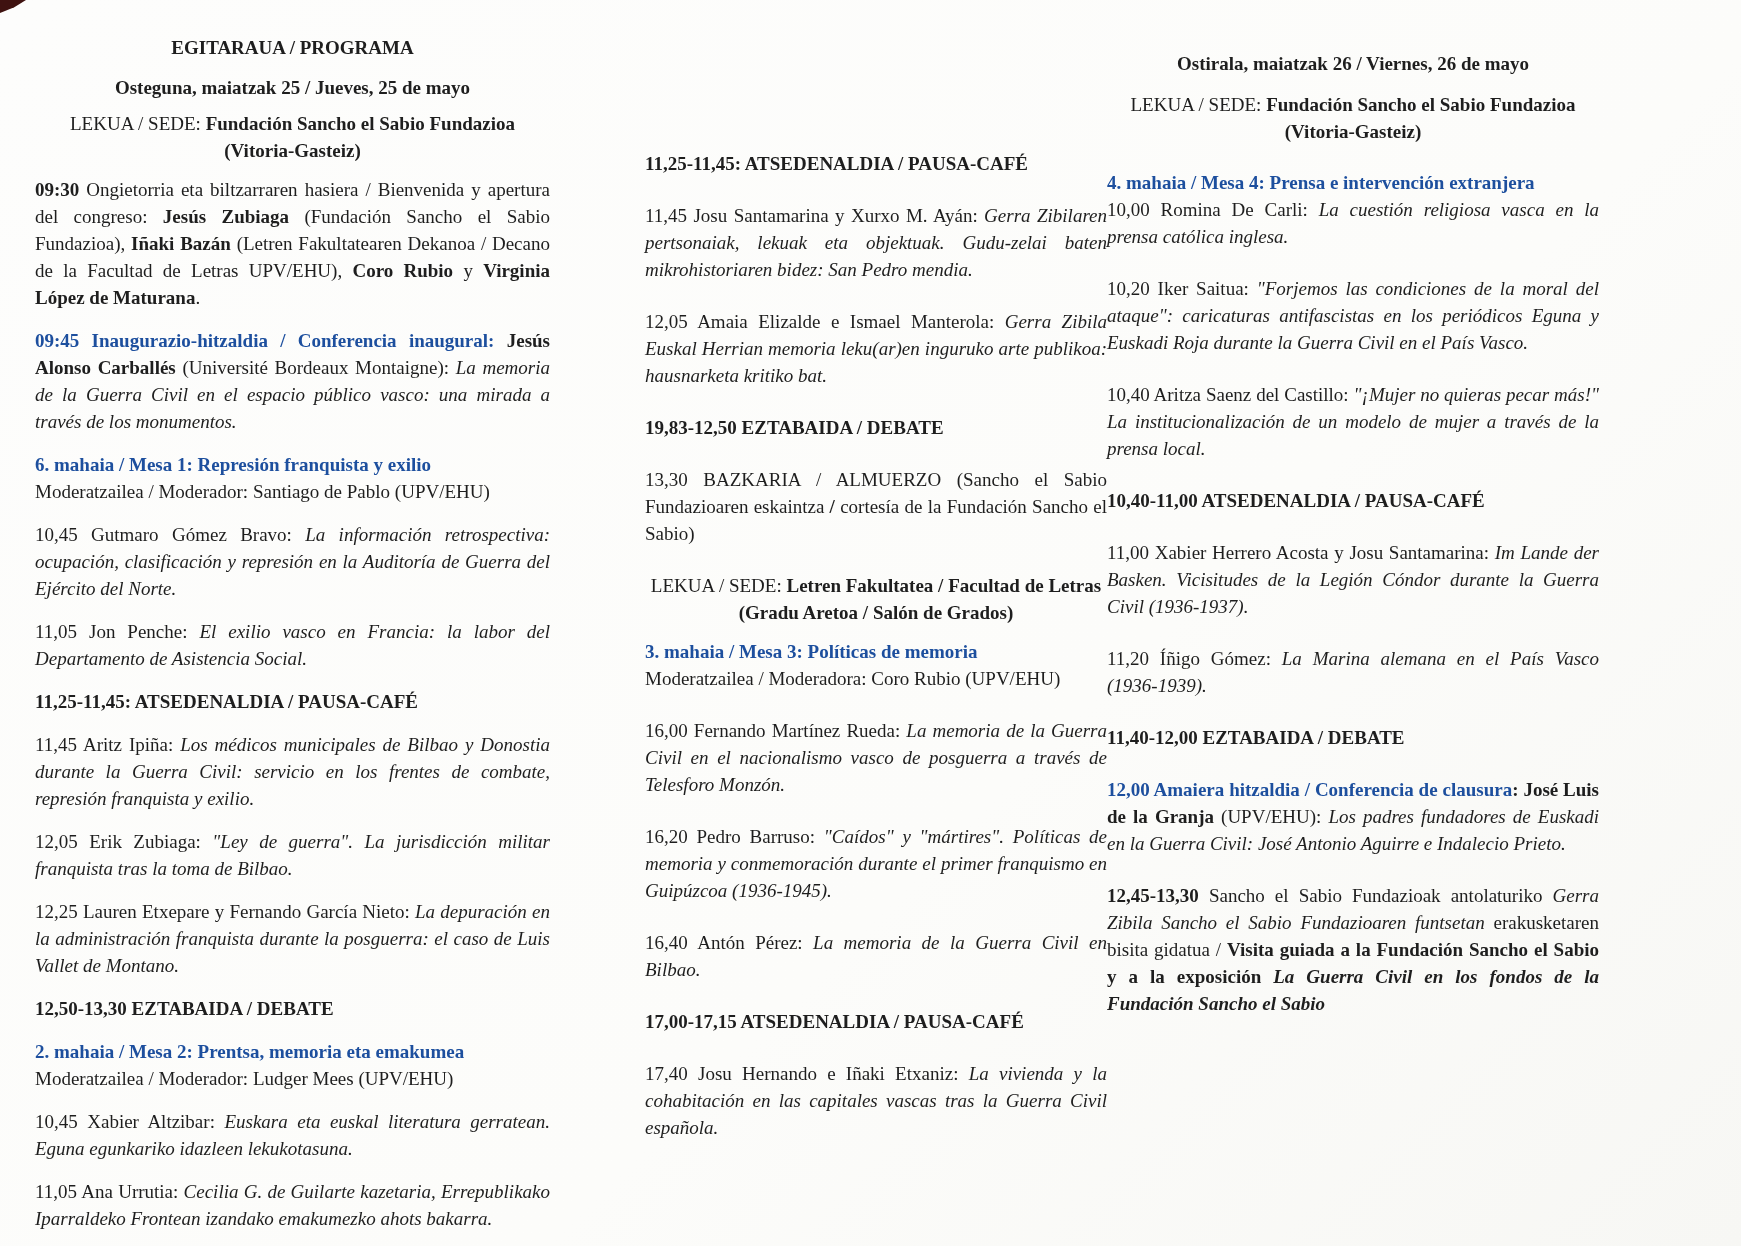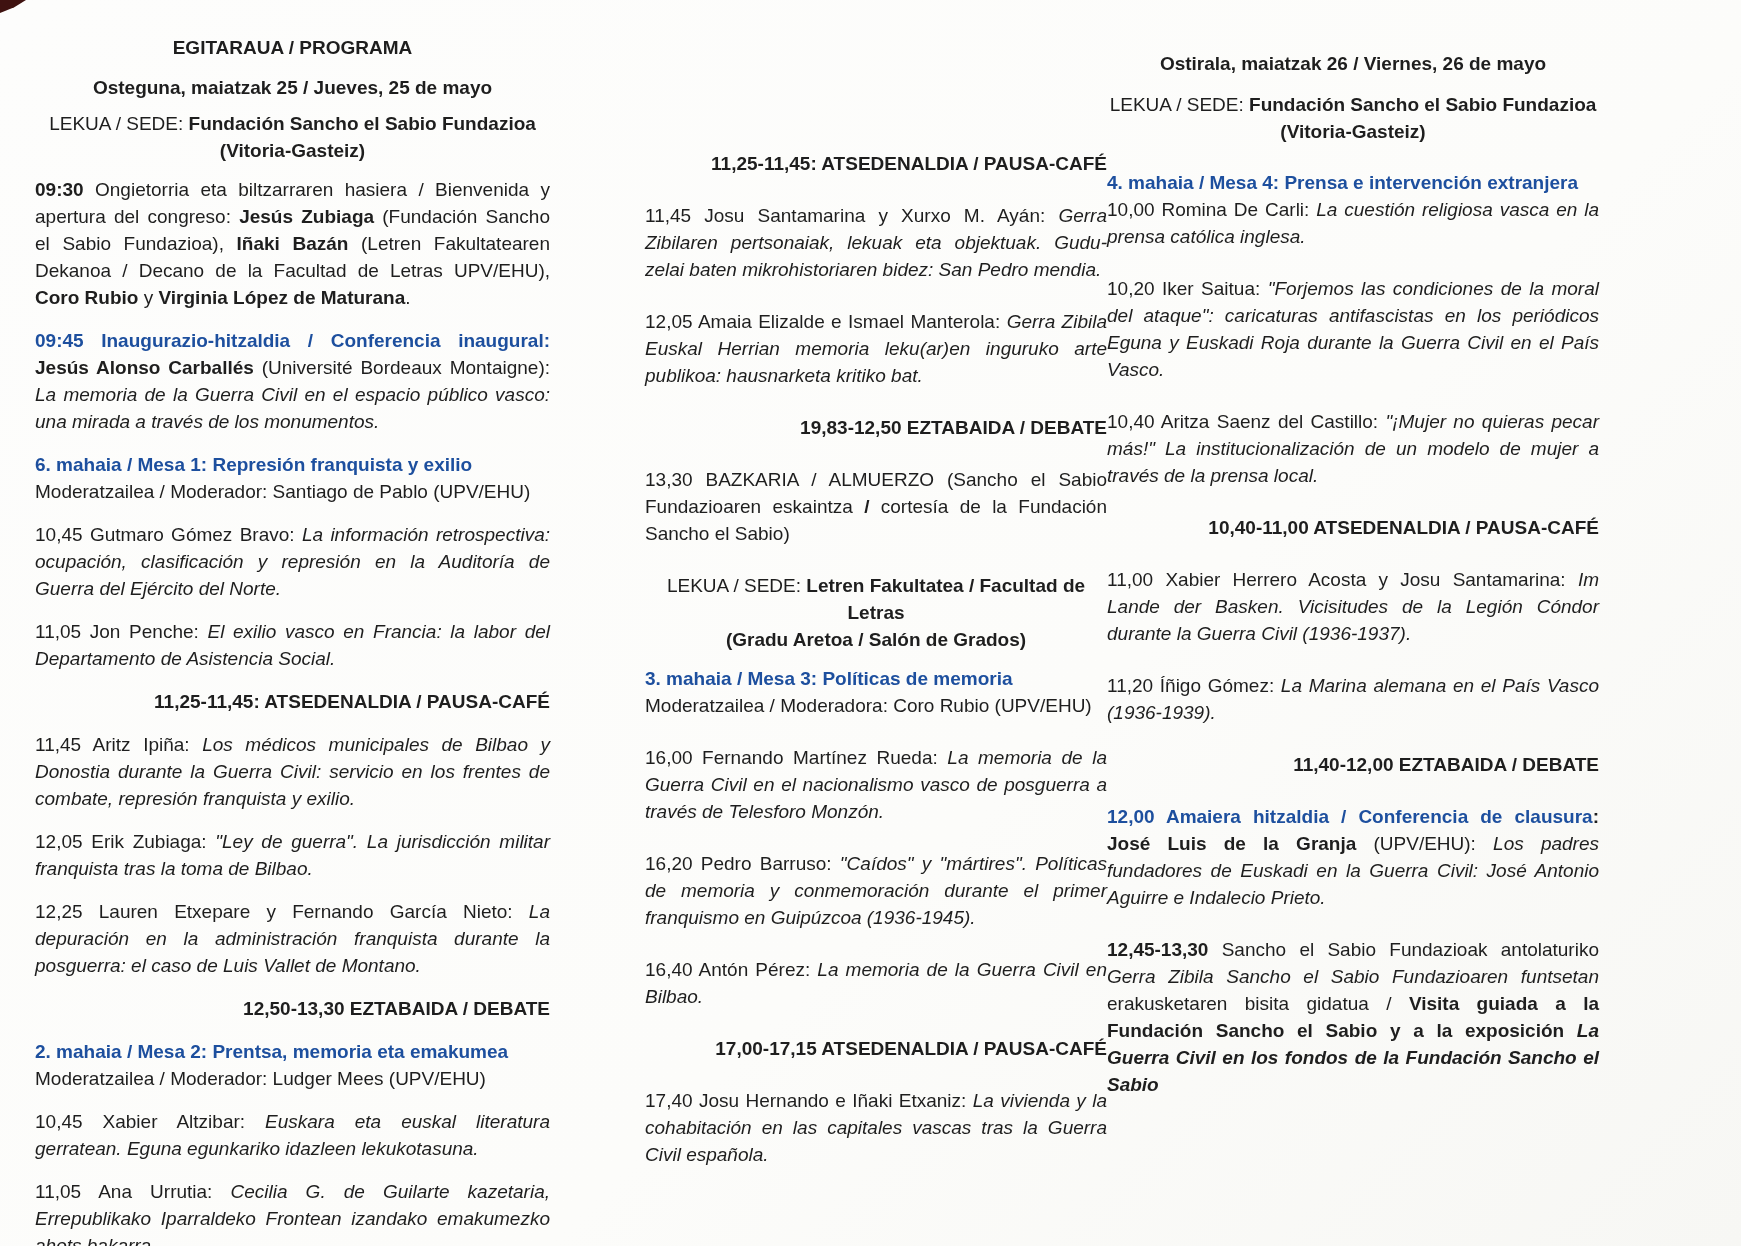--- a/index.html
+++ b/index.html
@@ -9,35 +9,35 @@
     font-family:"Liberation Sans","DejaVu Sans",sans-serif;
     color:#1e1e1e;
     -webkit-font-smoothing:antialiased;
   }
   .corner-mark{
     position:absolute;left:0;top:0;width:26px;height:13px;
     clip-path:polygon(0 0,100% 0,55% 55%,0 100%);
   }
   .sheet{
     position:relative;display:flex;align-items:flex-start;
-    padding:0 0 10px 35px;box-sizing:border-box;width:1741px;height:1246px;
+    padding:0 0 10px 35px;box-sizing:border-box;width:1741px;height:1246px;font-family:Liberation Serif, serif;
   }
   .col{box-sizing:border-box;}
   .col p{margin:0 0 16px 0;font-size:19px;line-height:27px;}
   .col-0{width:515px;padding-top:34px;}
   .col-1{width:462px;margin-left:95px;padding-top:150px;}
   .col-2{width:492px;padding-top:50px;}
   .col-1 p,.col-2 p{margin-bottom:25px;}
   .p-title{text-align:center;font-size:20.5px;margin-bottom:13px !important;}
   .p-subtitle{text-align:center;font-size:20px;margin-bottom:9px !important;}
   .p-venue{text-align:center;font-size:19.5px;margin-bottom:12px !important;}
   .col-2 .p-subtitle{margin-bottom:14px !important;}
   .col-2 .p-venue{margin-bottom:24px !important;}
   .p-body{text-align:justify;}
-  .p-heading{text-align:right;}
+  .p-heading{text-align:left;}
   .p-hblue{margin-bottom:0 !important;}
   .p-mod{margin-top:0;text-align:justify;}
   .f-n{font-weight:normal;font-style:normal;}
   .f-b{font-weight:bold;}
   .f-i{font-style:italic;}
   .f-bi{font-weight:bold;font-style:italic;}
   .f-hb{font-weight:bold;color:var(--accent,#1d4f9e);}
 </style>
 </head>
 <body style="color: rgb(30, 30, 30);">

